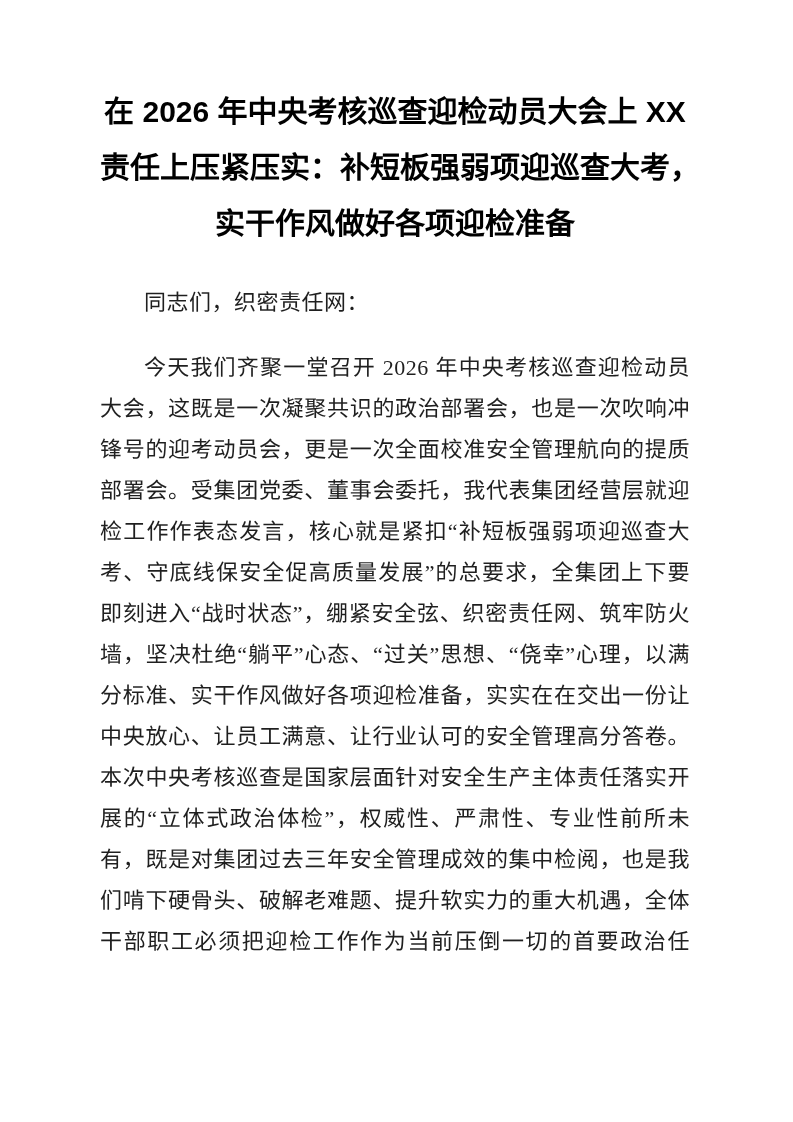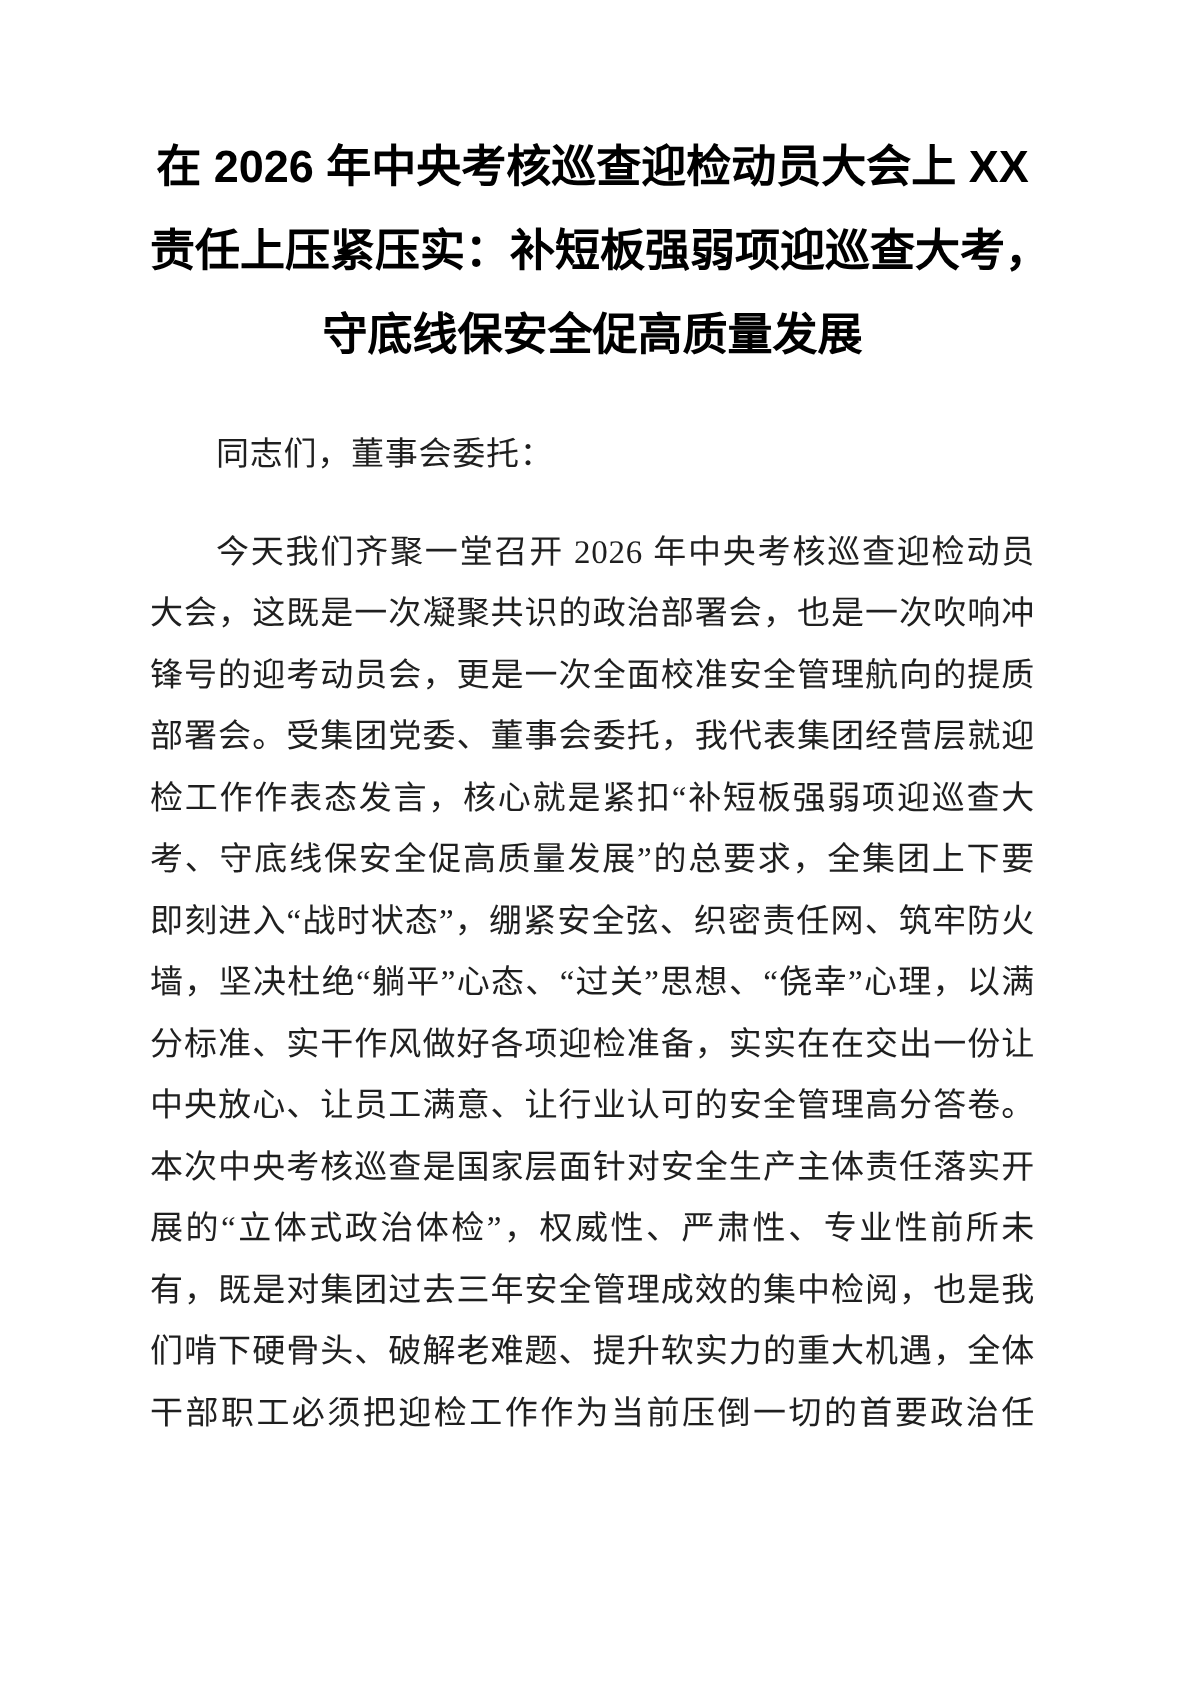--- a/index.html
+++ b/index.html
@@ -51,20 +51,20 @@
   }
 </style>
 </head>
 <body>
 
 <div class="page">
 
   <h1 class="doc-title">
     <span class="title-line">在 2026 年中央考核巡查迎检动员大会上 XX</span>
     <span class="title-line">责任上压紧压实：补短板强弱项迎巡查大考，</span>
-    <span class="title-line">守底线保安全促高质量发展</span>
+    <span class="title-line">实干作风做好各项迎检准备</span>
   </h1>
 
-  <p class="para para-greeting">同志们，董事会委托：</p>
+  <p class="para para-greeting">同志们，织密责任网：</p>
 
   <p class="para para-body">今天我们齐聚一堂召开 2026 年中央考核巡查迎检动员大会，这既是一次凝聚共识的政治部署会，也是一次吹响冲锋号的迎考动员会，更是一次全面校准安全管理航向的提质部署会。受集团党委、董事会委托，我代表集团经营层就迎检工作作表态发言，核心就是紧扣“补短板强弱项迎巡查大考、守底线保安全促高质量发展”的总要求，全集团上下要即刻进入“战时状态”，绷紧安全弦、织密责任网、筑牢防火墙，坚决杜绝“躺平”心态、“过关”思想、“侥幸”心理，以满分标准、实干作风做好各项迎检准备，实实在在交出一份让中央放心、让员工满意、让行业认可的安全管理高分答卷。本次中央考核巡查是国家层面针对安全生产主体责任落实开展的“立体式政治体检”，权威性、严肃性、专业性前所未有，既是对集团过去三年安全管理成效的集中检阅，也是我们啃下硬骨头、破解老难题、提升软实力的重大机遇，全体干部职工必须把迎检工作作为当前压倒一切的首要政治任务，思想上高度重视、行动上迅速跟进、责任上压紧压实。</p>
 
 </div>
 
 </body></html>

